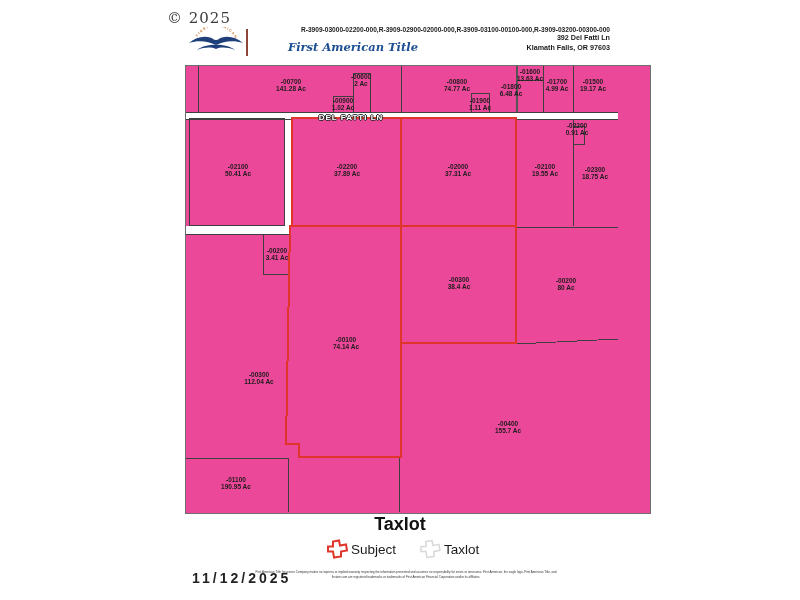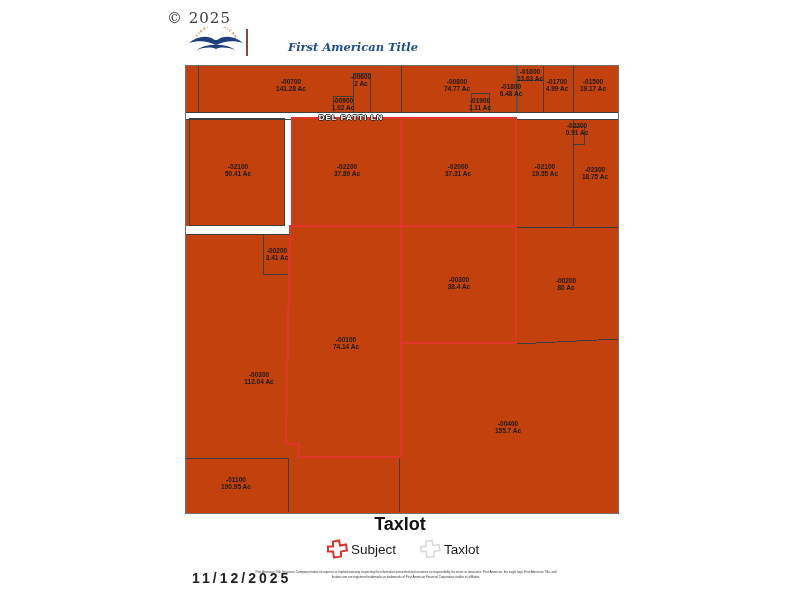--- a/index.html
+++ b/index.html
@@ -12,21 +12,21 @@
   #logo{position:absolute;left:187px;top:27px;}
   #brand-sep{position:absolute;left:246px;top:29px;width:2px;height:27px;background:#8d4538;}
   #brand-name{position:absolute;left:252px;top:40px;font-family:"DejaVu Serif",serif;
               font-style:italic;font-weight:bold;font-size:11.5px;color:#1d4e92;margin-left:36px;}
   #hdr-right{position:absolute;right:190px;top:26px;text-align:right;color:#1a1a1a;}
   #parcel-ids{font-size:6.6px;font-weight:bold;white-space:nowrap;}
   .addr{font-size:7.2px;font-weight:bold;line-height:10px;}
 
   
   #map{position:absolute;left:185px;top:65px;width:432px;height:447px;
-       background:#c2410c;border:1px solid #6f6f6f;}
+       background:#ec4899;border:1px solid #6f6f6f;padding-left:32px;}
   #map svg{position:absolute;left:0;top:0;}
   .plabel{position:absolute;transform:translate(-50%,-50%);text-align:center;
           font-size:6.5px;font-weight:bold;color:#1c1c1c;line-height:1.12;white-space:nowrap;}
   .plabel span{display:block;}
   #road-label{position:absolute;left:165px;top:51px;transform:translate(-50%,-50%);
               font-size:8px;font-weight:bold;letter-spacing:1px;color:#fff;white-space:nowrap;
               text-shadow:-1px 0 0 #2a2a2a,1px 0 0 #2a2a2a,0 -1px 0 #2a2a2a,0 1px 0 #2a2a2a;}
 
   
   #legend-title{position:absolute;left:0;top:514px;width:800px;text-align:center;
@@ -58,20 +58,25 @@
     <g fill="#1e3f7a">
       <path d="M2,16 C11,8 23,8 29,14 C35,8 47,8 56,16 C47,13 37,14 29,18 C21,14 11,13 2,16 Z"></path>
       <path d="M10,23 C18,16 40,16 48,23 C40,20 34,20 29,22 C24,20 18,20 10,23 Z"></path>
       <circle cx="29" cy="15" r="2.2"></circle>
     </g>
   </svg>
 
   <div id="brand-sep"></div>
   <div id="brand-name">First American Title</div>
 
+  <div id="hdr-right">
+    <div id="parcel-ids">R-3909-03000-02200-000,R-3909-02900-02000-000,R-3909-03100-00100-000,R-3909-03200-00300-000</div>
+    <div class="addr">392 Del Fatti Ln</div>
+    <div class="addr">Klamath Falls, OR 97603</div>
+  </div>
 
   <div id="map">
     <svg width="432" height="447" viewBox="0 0 432 447" shape-rendering="crispEdges">
 
       <rect x="0" y="46" width="432" height="7" fill="#ffffff"></rect>
       <rect x="98" y="53" width="8" height="108" fill="#ffffff"></rect>
       <rect x="0" y="160" width="104" height="8" fill="#ffffff"></rect>
 
       <g stroke="#3f3f3f" stroke-width="1" fill="none">
         <line x1="12" y1="0" x2="12" y2="46"></line>

